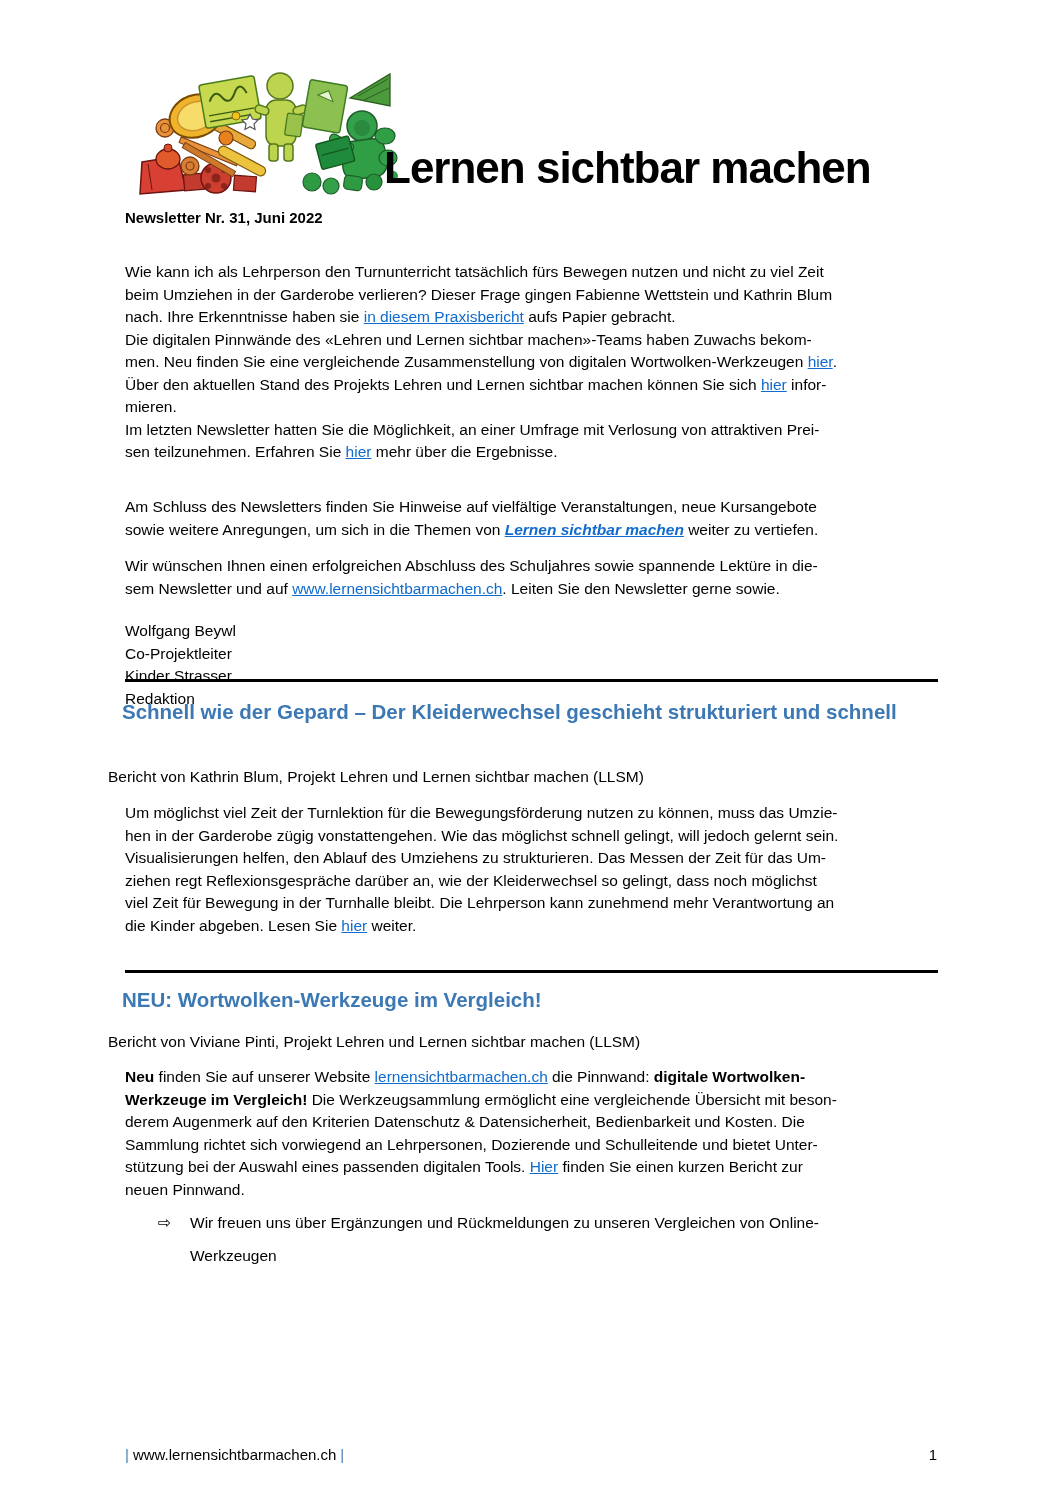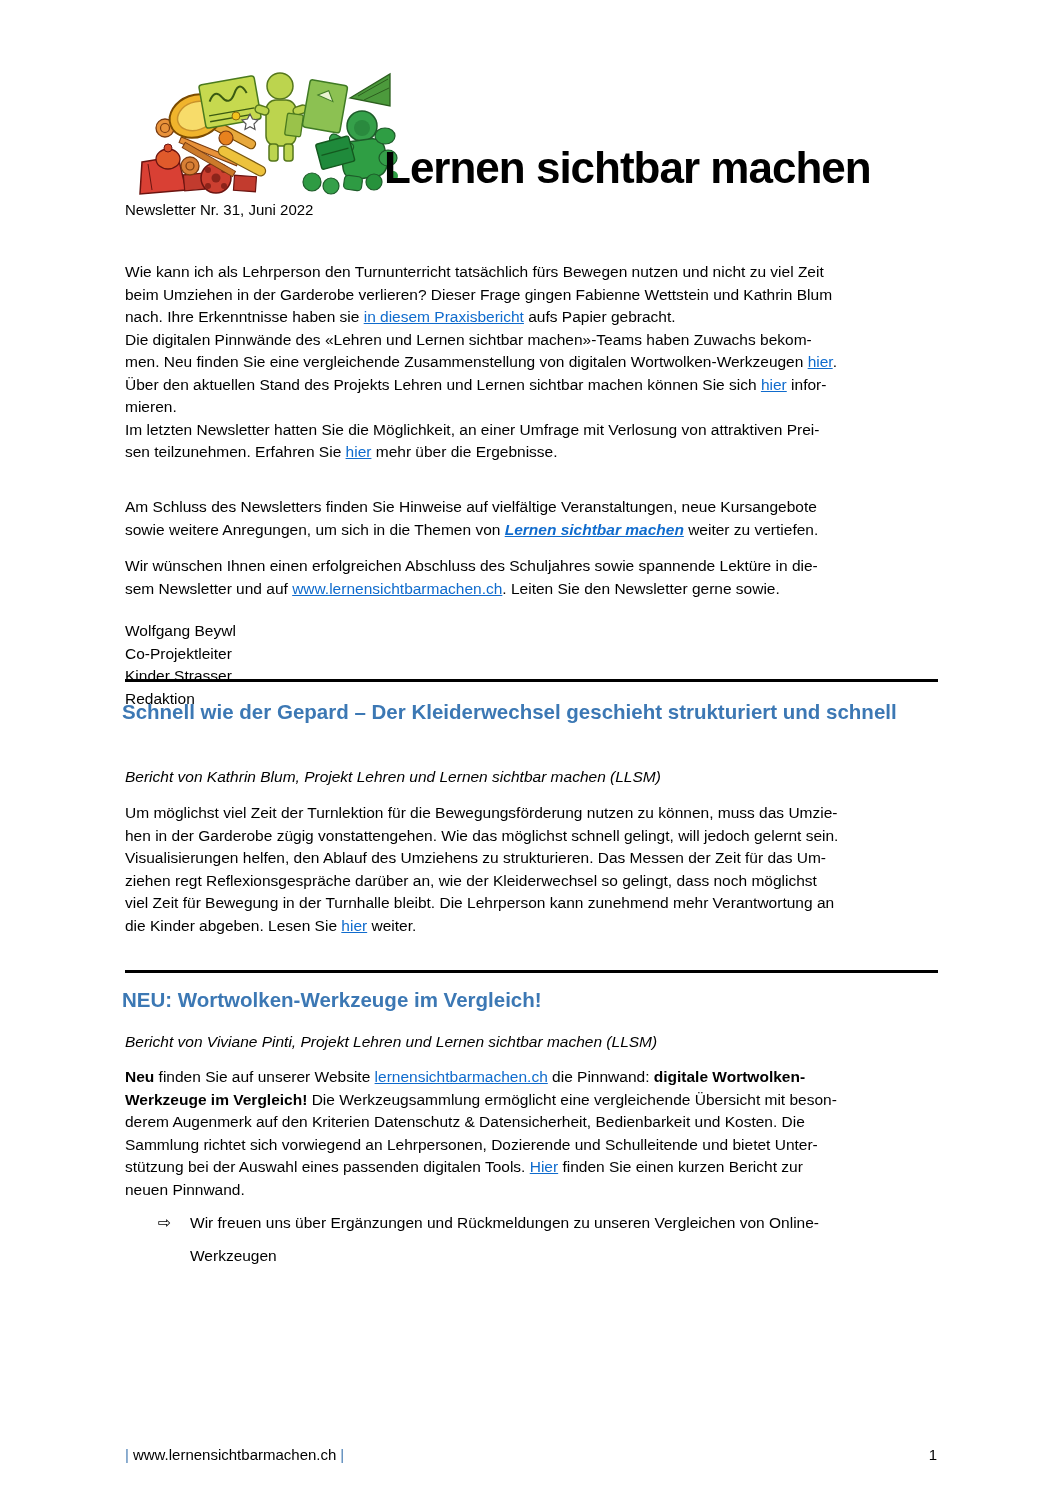--- a/index.html
+++ b/index.html
@@ -14,22 +14,22 @@
     font-family:"Liberation Sans","DejaVu Sans",sans-serif;
     color:#000;overflow:hidden;
   }
   .abs{position:absolute;}
   .page-title{
     left:384px;top:146px;
     font-size:44px;font-weight:700;letter-spacing:-1px;line-height:1;
     white-space:nowrap;
   }
   .issue-label{
-    left:125px;top:201px;
-    font-size:15px;font-weight:400;
+    left:125px;top:209px;
+    font-size:15px;font-weight:700;
   }
   .body-text{
     left:125px;width:818px;
     font-size:15.5px;line-height:22.5px;
     white-space:pre-line;
   }
   .rich a{color:var(--link-blue);text-decoration:underline;cursor:pointer;}
   .rich a.link-italic-bold{font-style:italic;font-weight:700;}
   .rich strong{font-weight:700;}
   .sig-row{
@@ -39,22 +39,22 @@
   .sig-col-left{width:378px;}
   .rule{
     left:125px;width:813px;height:3px;background:#000;border:0;
   }
   .section-heading{
     left:122px;width:815px;
     color:var(--heading-blue);
     font-size:20.5px;font-weight:700;line-height:34px;
   }
   .byline{
-    left:125px;width:815px;
-    font-style:italic;font-size:15.5px;line-height:22px;
+    left:108px;width:815px;
+    font-size:15.5px;line-height:22px;
   }
   .bullet-item{
     left:125px;width:818px;
     display:flex;align-items:flex-start;
     font-size:15.5px;line-height:33px;
   }
   .bullet-marker{
     margin-left:33px;width:32px;flex:none;
     font-size:16px;line-height:33px;
   }

